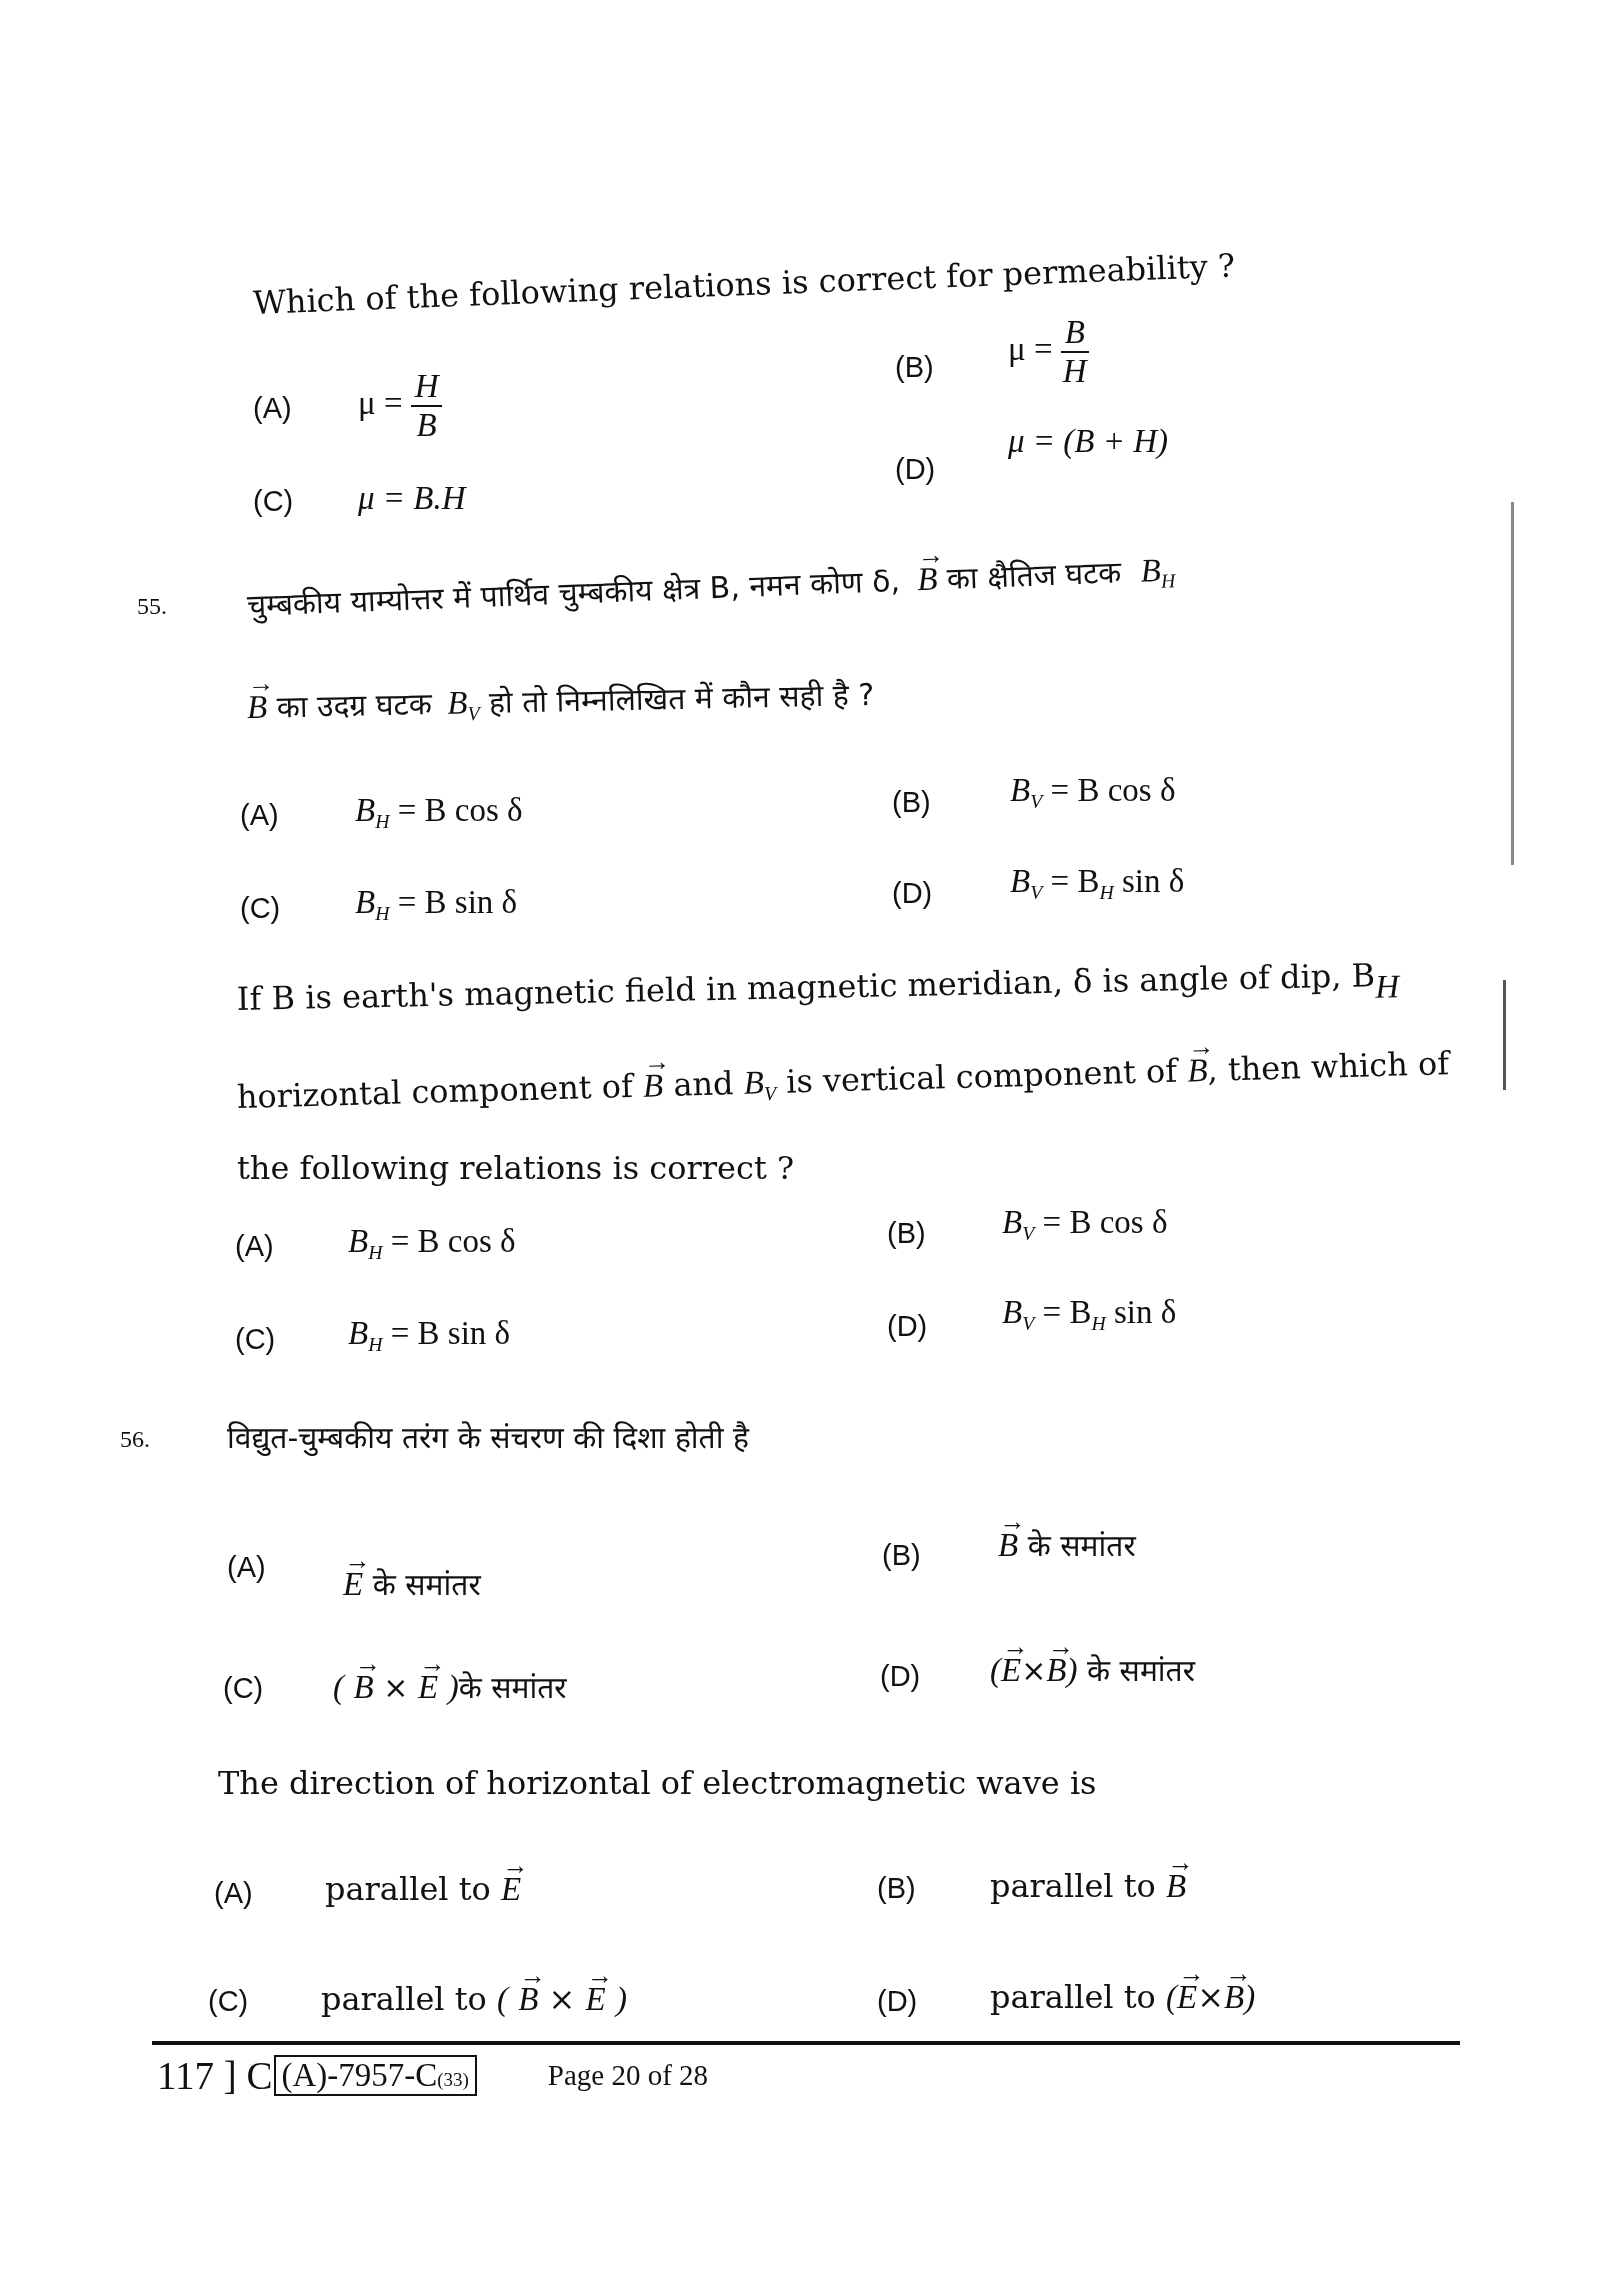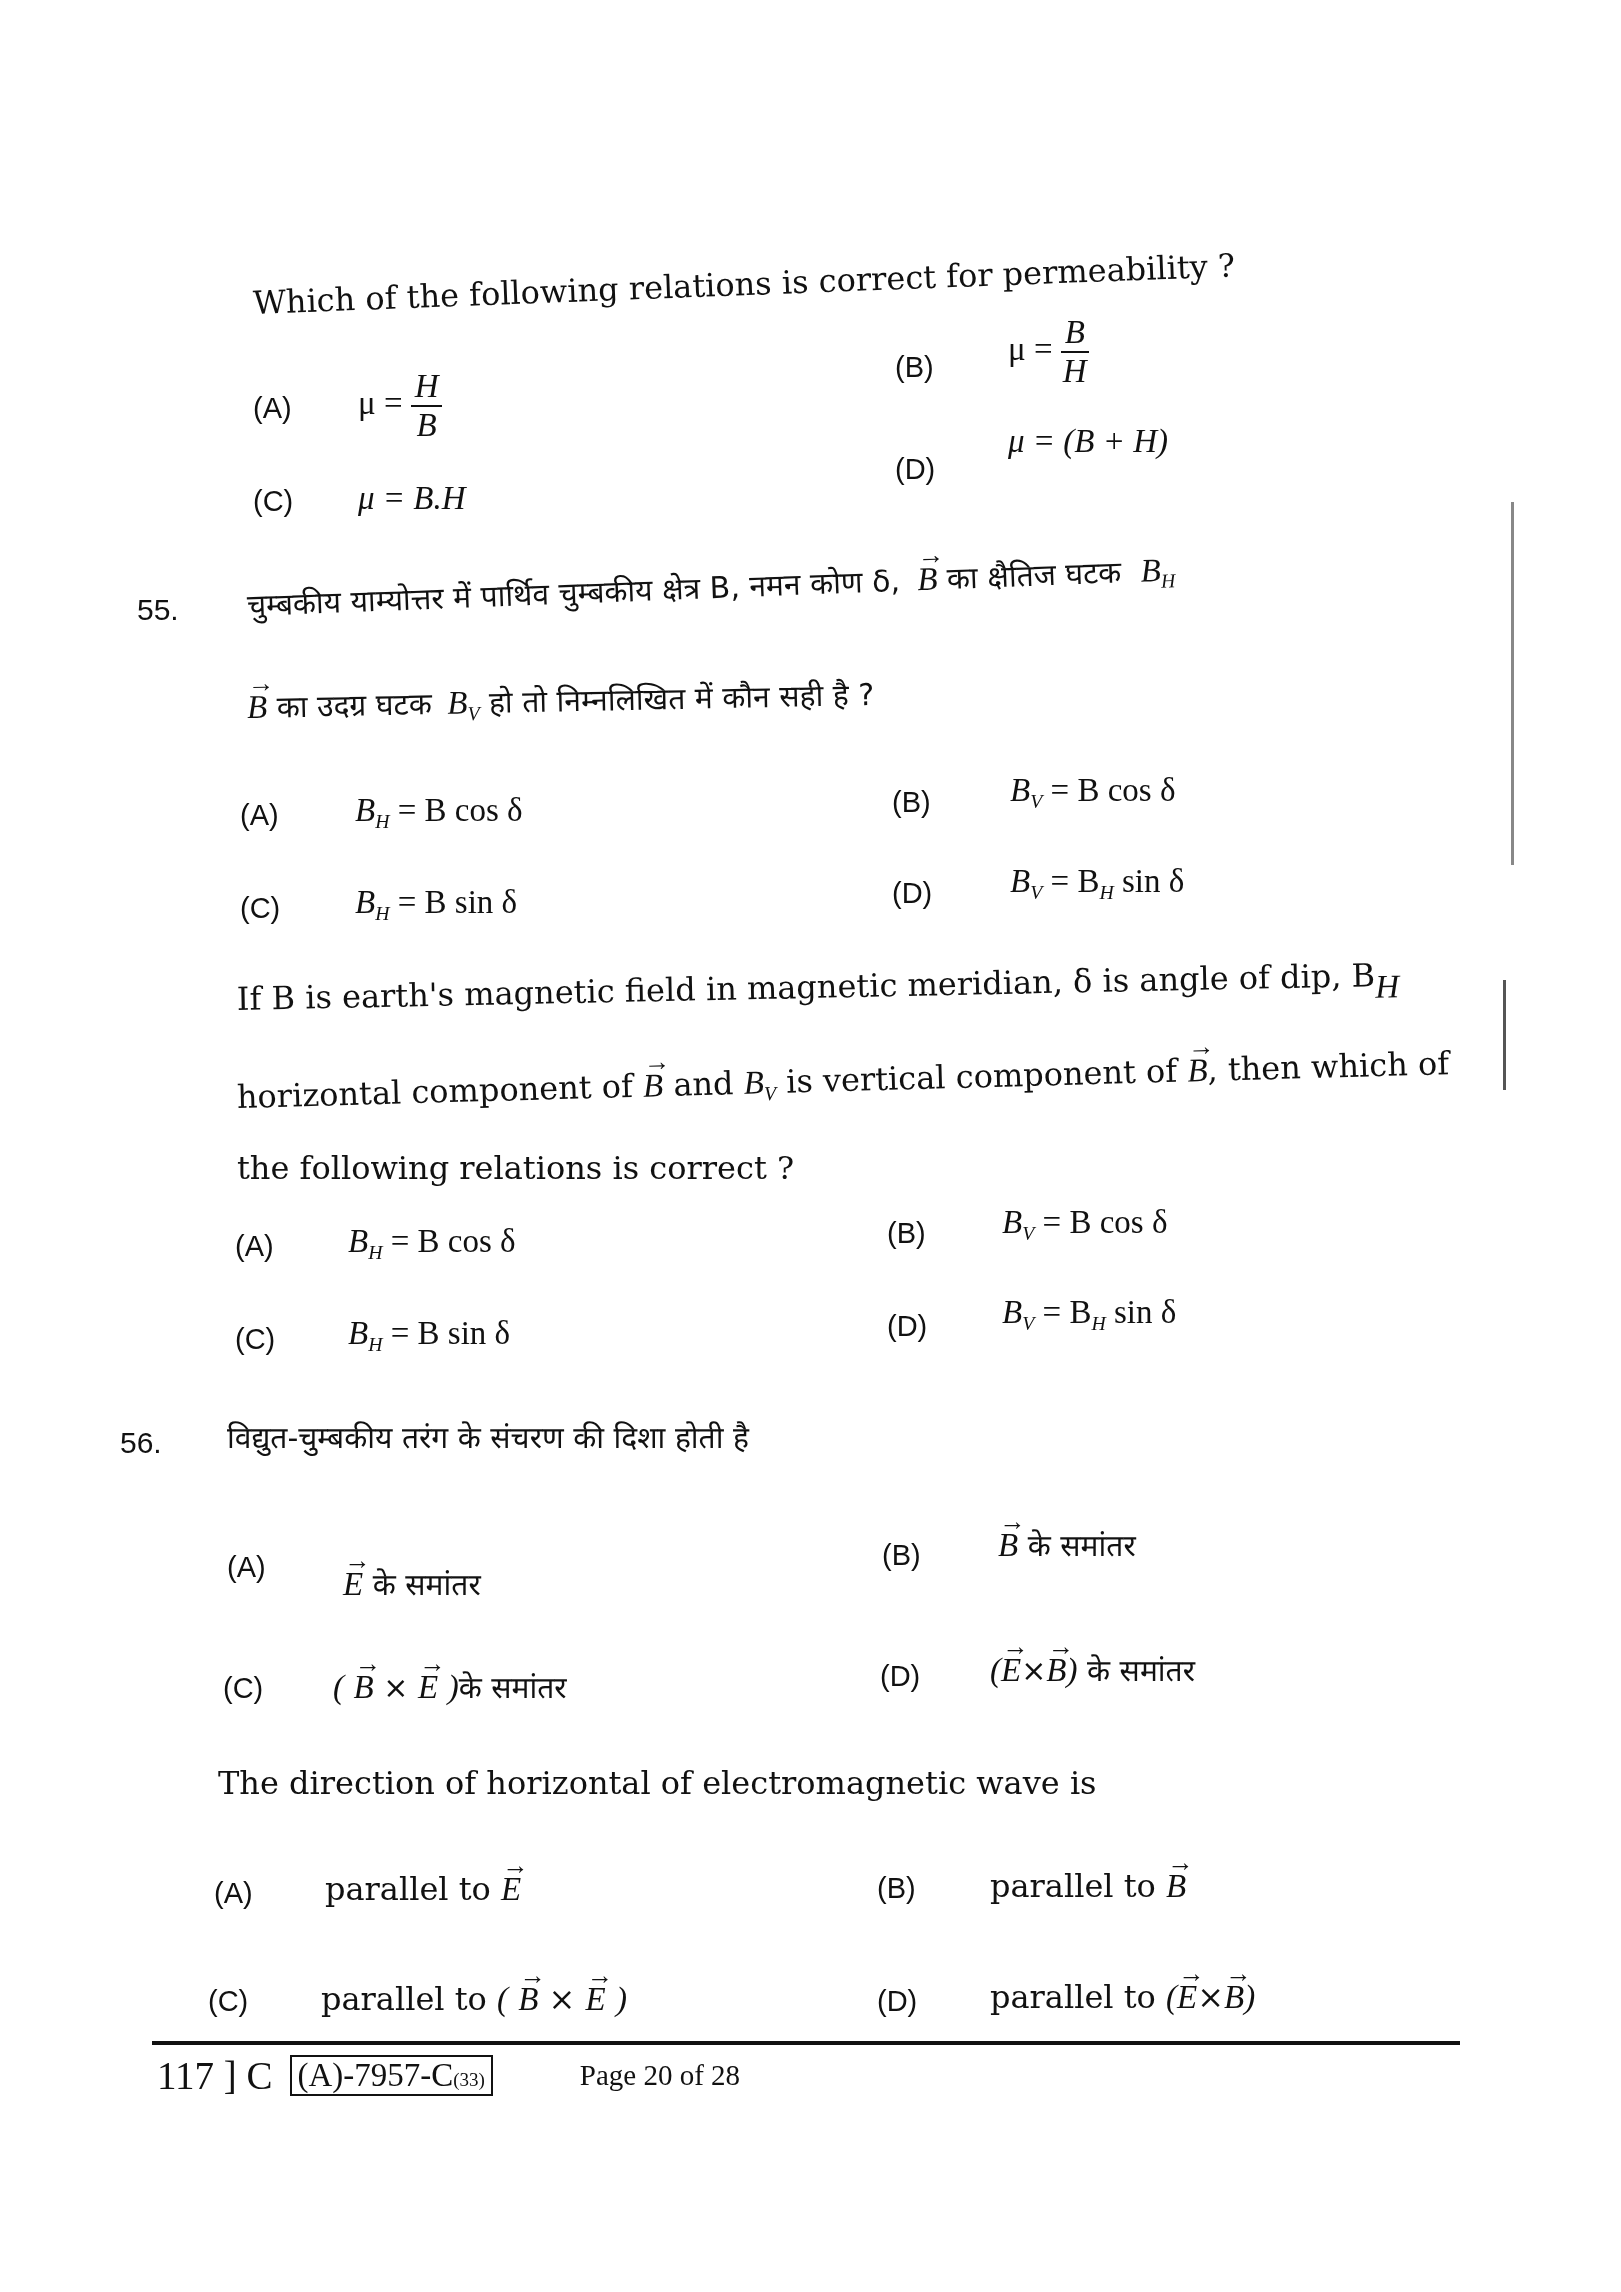--- a/index.html
+++ b/index.html
@@ -12,27 +12,27 @@
     .opt-label { font-family: "Liberation Sans", sans-serif; font-size: 29px; }
     .math { font-family: "Liberation Serif", serif; font-style: italic; font-size: 33px; }
     .math .up { font-style: normal; }
     .hindi { font-family: "DejaVu Sans", sans-serif; font-size: 30px; }
     sub { font-size: 0.6em; vertical-align: -0.35em; }
     .frac { display: inline-flex; flex-direction: column; align-items: center; vertical-align: middle; line-height: 1; font-style: italic; }
     .frac .num { border-bottom: 2px solid #111; padding: 0 3.9px 2px; }
     .frac .den { padding-top: 2px; }
     .vec { position: relative; display: inline-block; font-style: italic; }
     .vec::before { content: "\2192"; position: absolute; top: -0.78em; left: 0.05em; font-style: normal; font-size: 0.8em; font-weight: bold; }
-    .qnum { font-family: Liberation Sans, sans-serif; font-size: 30px; }
+    .qnum { font-family: Liberation Serif, serif; font-size: 24px; }
     .rot1 { transform: rotate(-2.2deg); transform-origin: left center; }
     .rot2 { transform: rotate(-1.6deg); transform-origin: left center; }
     .rot3 { transform: rotate(-1.2deg); transform-origin: left center; }
     .margin-bar { position: absolute; width: 2.9px; background: #555; }
     .footer-rule { position: absolute; left: 152px; width: 1308px; height: 3.9px; background: #111; top: 2041px; }
-    .footer { position: absolute; top: 2053px; left: 157px; display: flex; align-items: center; gap: 17px; font-family: "Liberation Serif", serif; }
+    .footer { position: absolute; top: 2053px; left: 157px; display: flex; align-items: center; gap: 1px; font-family: "Liberation Serif", serif; }
     .footer .left { font-size: 39px; }
     .footer .code { border: 2px solid #111; padding: 0 5.9px; font-size: 33px; }
     .footer .code small { font-size: 19px; }
     .footer .page { font-size: 29px; font-weight: normal; margin-left: 70px; }
   </style>
 </head>
 <body>
 
 <div class="abs txt rot1" style="left:253px; top:284px;">Which of the following relations is correct for permeability ?</div>
 

